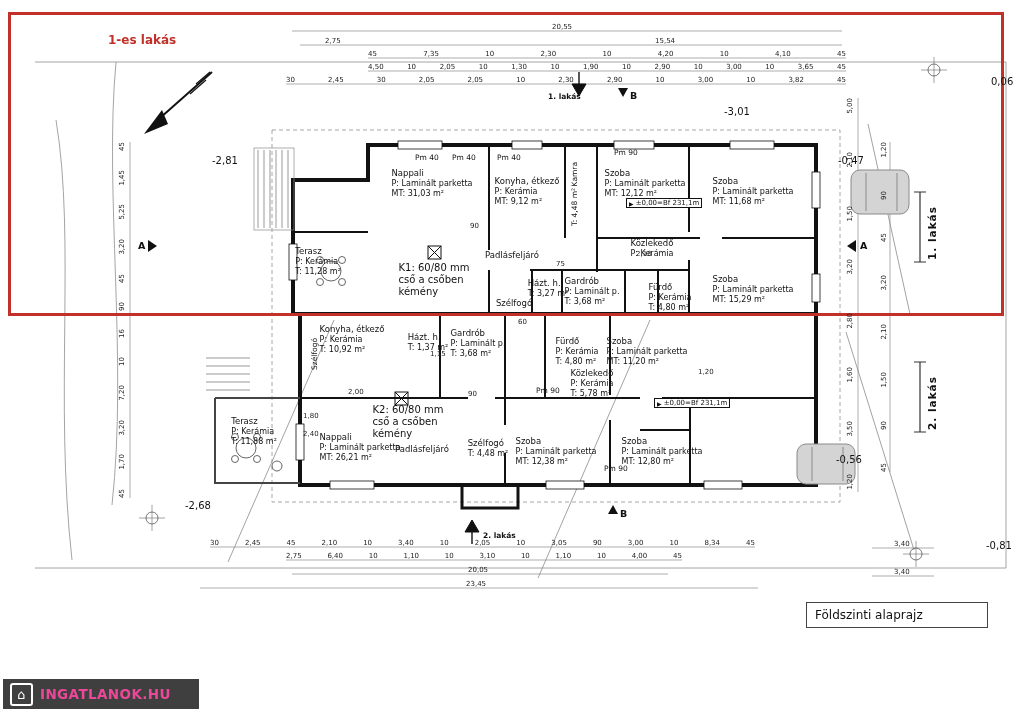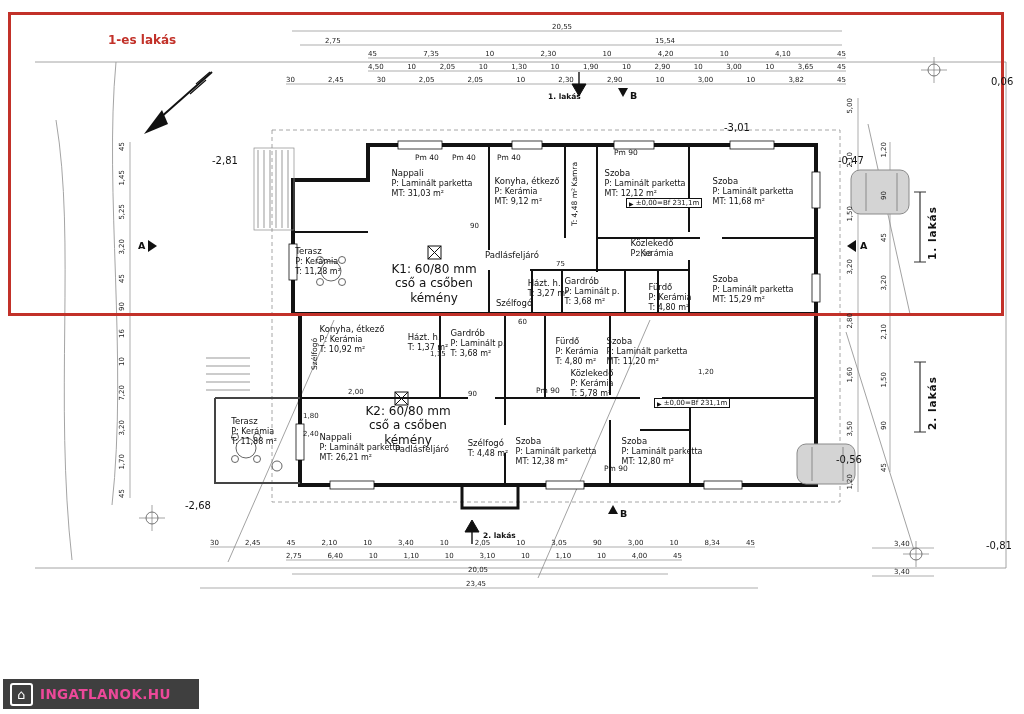--- a/index.html
+++ b/index.html
@@ -9,21 +9,21 @@
   .t{position:absolute;white-space:nowrap}
   .red-frame{position:absolute;left:8px;top:12px;width:996px;height:304px;
              border:3px solid #c23129;box-sizing:border-box;pointer-events:none}
   .red-label{color:#c23129;font-weight:bold;font-size:12px}
   .room{position:absolute;text-align:left;font-size:8px;line-height:1.25;transform:translateX(-50%)}
   .room .nm{font-size:8.5px}
   .room span{display:block}
   .room span:empty{display:none}
   .vroom{position:absolute;display:flex;flex-direction:column;align-items:center;gap:2px}
   .vroom span{writing-mode:vertical-rl;transform:rotate(180deg);font-size:7.5px}
-  .chimney-note{position:absolute;font-size:12px;line-height:1.2;text-align:center;
+  .chimney-note{position:absolute;font-size:10px;line-height:1.2;
                 white-space:pre-line;transform:translateX(-50%)}
   .dim{font-size:7px;color:#222}
   .dimrow{position:absolute;display:flex;justify-content:space-between;font-size:7px;color:#222}
   .dimcol{position:absolute;display:flex;flex-direction:column;justify-content:space-between;
           align-items:center;font-size:7px;color:#222}
   .dimcol .dn{writing-mode:vertical-rl;transform:rotate(180deg)}
   .lvl{position:absolute;font-size:10px;color:#111}
   .pm{position:absolute;font-size:7.5px;color:#111}
   .flagmark{position:absolute;font-size:7px;background:#fff;border:1px solid #111;
             padding:0 2px;display:flex;align-items:center;gap:2px}
@@ -313,21 +313,21 @@
 
   <span class="pm" style="left:415px;top:153px">Pm 40</span>
   <span class="pm" style="left:452px;top:153px">Pm 40</span>
   <span class="pm" style="left:497px;top:153px">Pm 40</span>
   <span class="pm" style="left:614px;top:148px">Pm 90</span>
   <span class="pm" style="left:536px;top:386px">Pm 90</span>
   <span class="pm" style="left:604px;top:464px">Pm 90</span>
 
   <span class="lvl" style="left:212px;top:155px">-2,81</span>
   <span class="lvl" style="left:838px;top:155px">-0,47</span>
-  <span class="lvl" style="left:724px;top:122px">-3,01</span>
+  <span class="lvl" style="left:724px;top:106px">-3,01</span>
   <span class="lvl" style="left:185px;top:500px">-2,68</span>
   <span class="lvl" style="left:836px;top:454px">-0,56</span>
   <span class="lvl" style="left:991px;top:76px">0,06</span>
   <span class="lvl" style="left:986px;top:540px">-0,81</span>
 
   <span class="seclabel" style="left:630px;top:90px">B</span>
   <span class="seclabel" style="left:620px;top:508px">B</span>
   <span class="seclabel" style="left:138px;top:240px">A</span>
   <span class="seclabel" style="left:860px;top:240px">A</span>
 
@@ -458,19 +458,22 @@
   <span class="t dim" style="left:636px;top:250px">2,10</span>
   <span class="t dim" style="left:556px;top:260px">75</span>
   <span class="t dim" style="left:430px;top:350px">1,15</span>
   <span class="t dim" style="left:348px;top:388px">2,00</span>
   <span class="t dim" style="left:303px;top:412px">1,80</span>
   <span class="t dim" style="left:303px;top:430px">2,40</span>
   <span class="t dim" style="left:518px;top:318px">60</span>
   <span class="t dim" style="left:698px;top:368px">1,20</span>
   <span class="t dim" style="left:468px;top:390px">90</span>
 
+  <div class="titleblock">
+    <span>Földszinti alaprajz</span>
+  </div>
 
   <div class="watermark">
     <span class="house">⌂</span>
     <span class="wtext">INGATLANOK.HU</span>
   </div>
 
 </div>
 
 </body></html>

